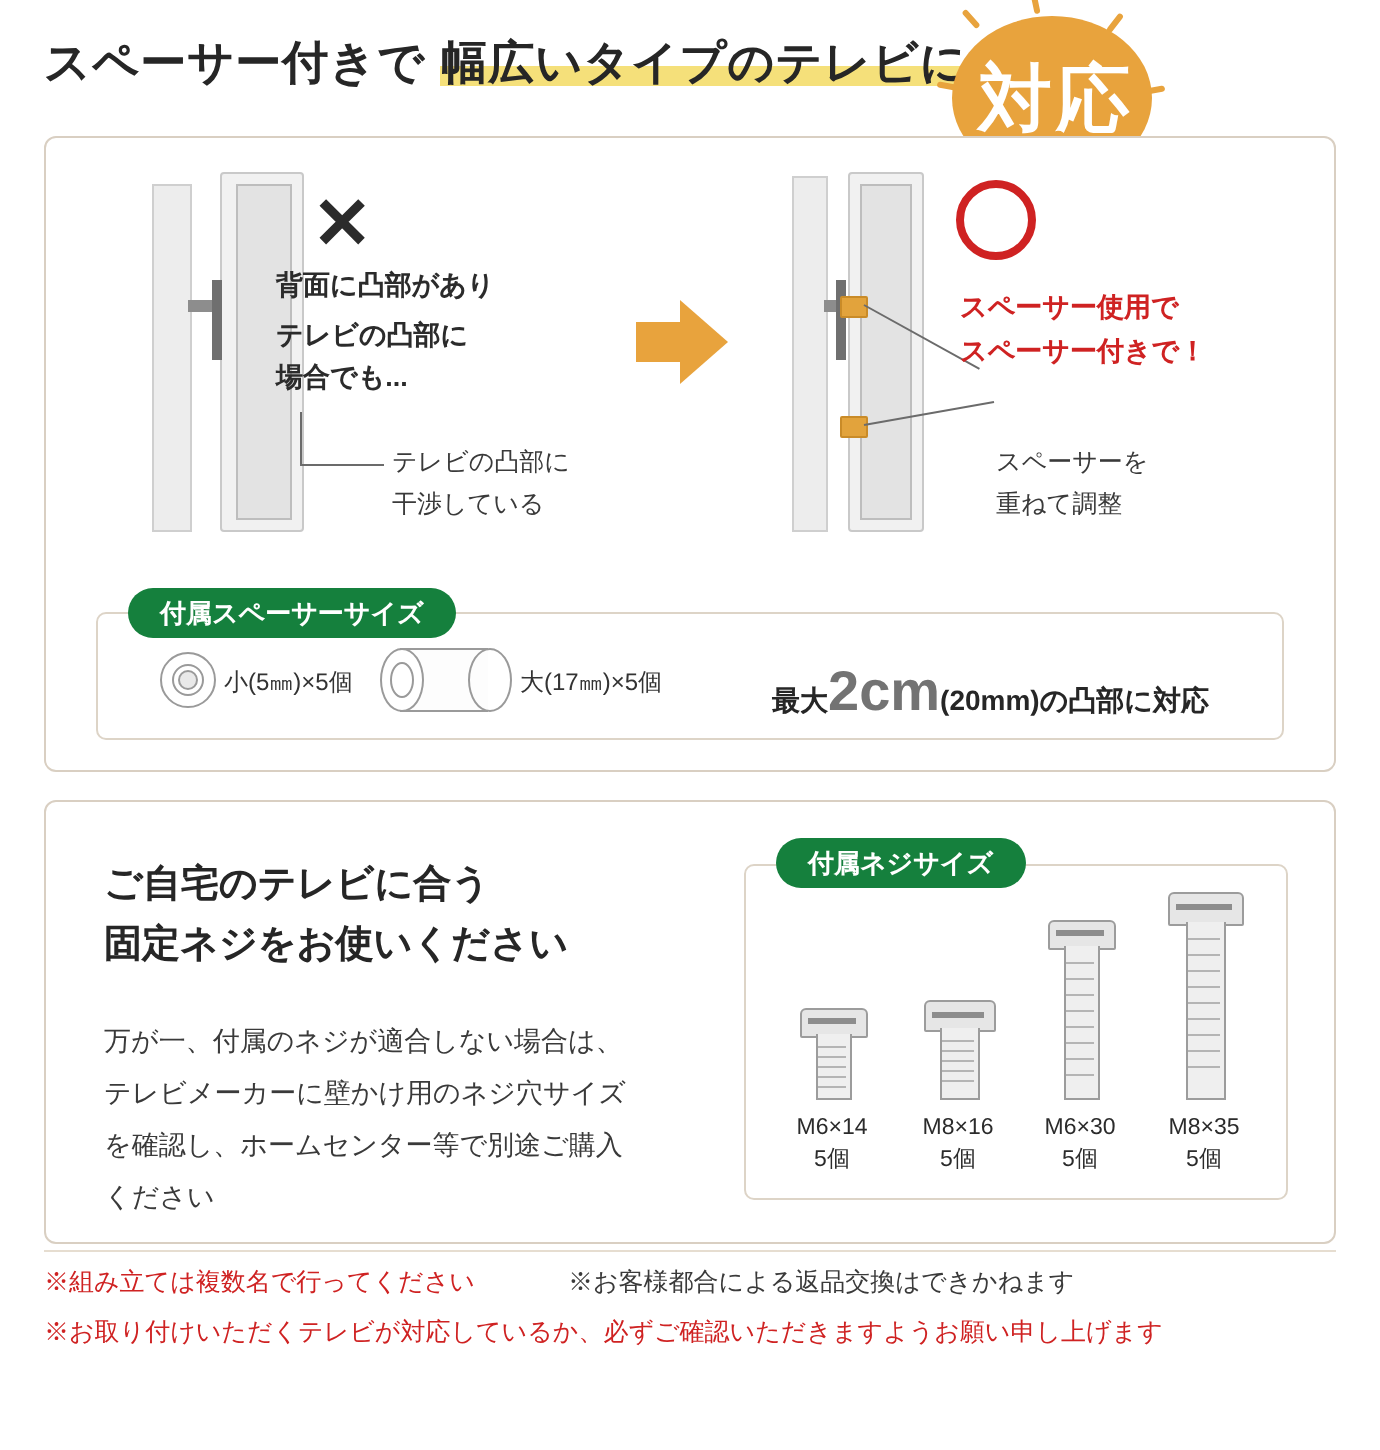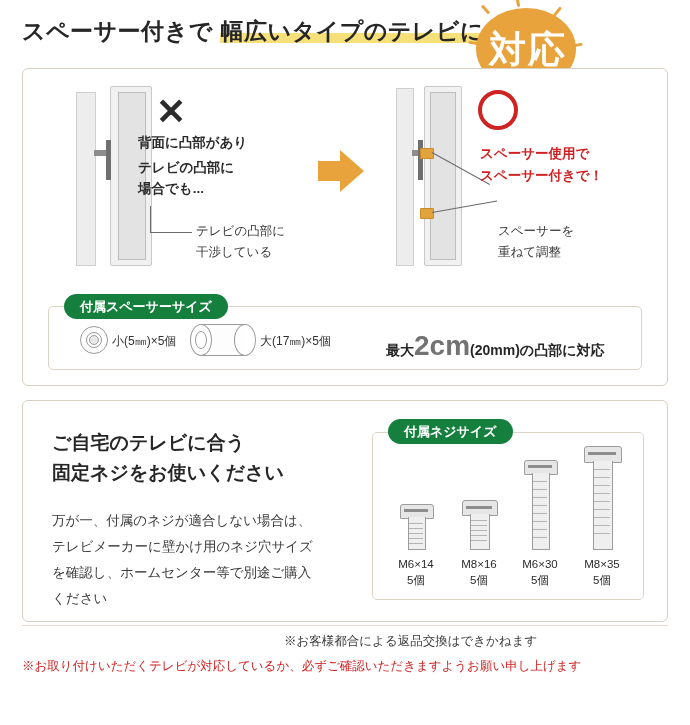--- a/index.html
+++ b/index.html
@@ -459,15 +459,16 @@
   <div class="thread" style="left:594px; top:509px; width:16px;"></div>
   <div class="thread" style="left:594px; top:517px; width:16px;"></div>
   <div class="thread" style="left:594px; top:525px; width:16px;"></div>
   <div class="thread" style="left:594px; top:533px; width:16px;"></div>
   <div class="screw-label" style="left:572px; top:556px; width:60px;">M8×35</div>
   <div class="screw-label" style="left:572px; top:572px; width:60px;">5個</div>
 </div>
 
 <div class="footer">
   <div class="footer-div"></div>
+  <div class="note" style="left:22px; top:8px;">※組み立ては複数名で行ってください</div>
   <div class="note note-dark" style="left:284px; top:8px;">※お客様都合による返品交換はできかねます</div>
   <div class="note" style="left:22px; top:33px;">※お取り付けいただくテレビが対応しているか、必ずご確認いただきますようお願い申し上げます</div>
 </div>
 
 </body></html>

